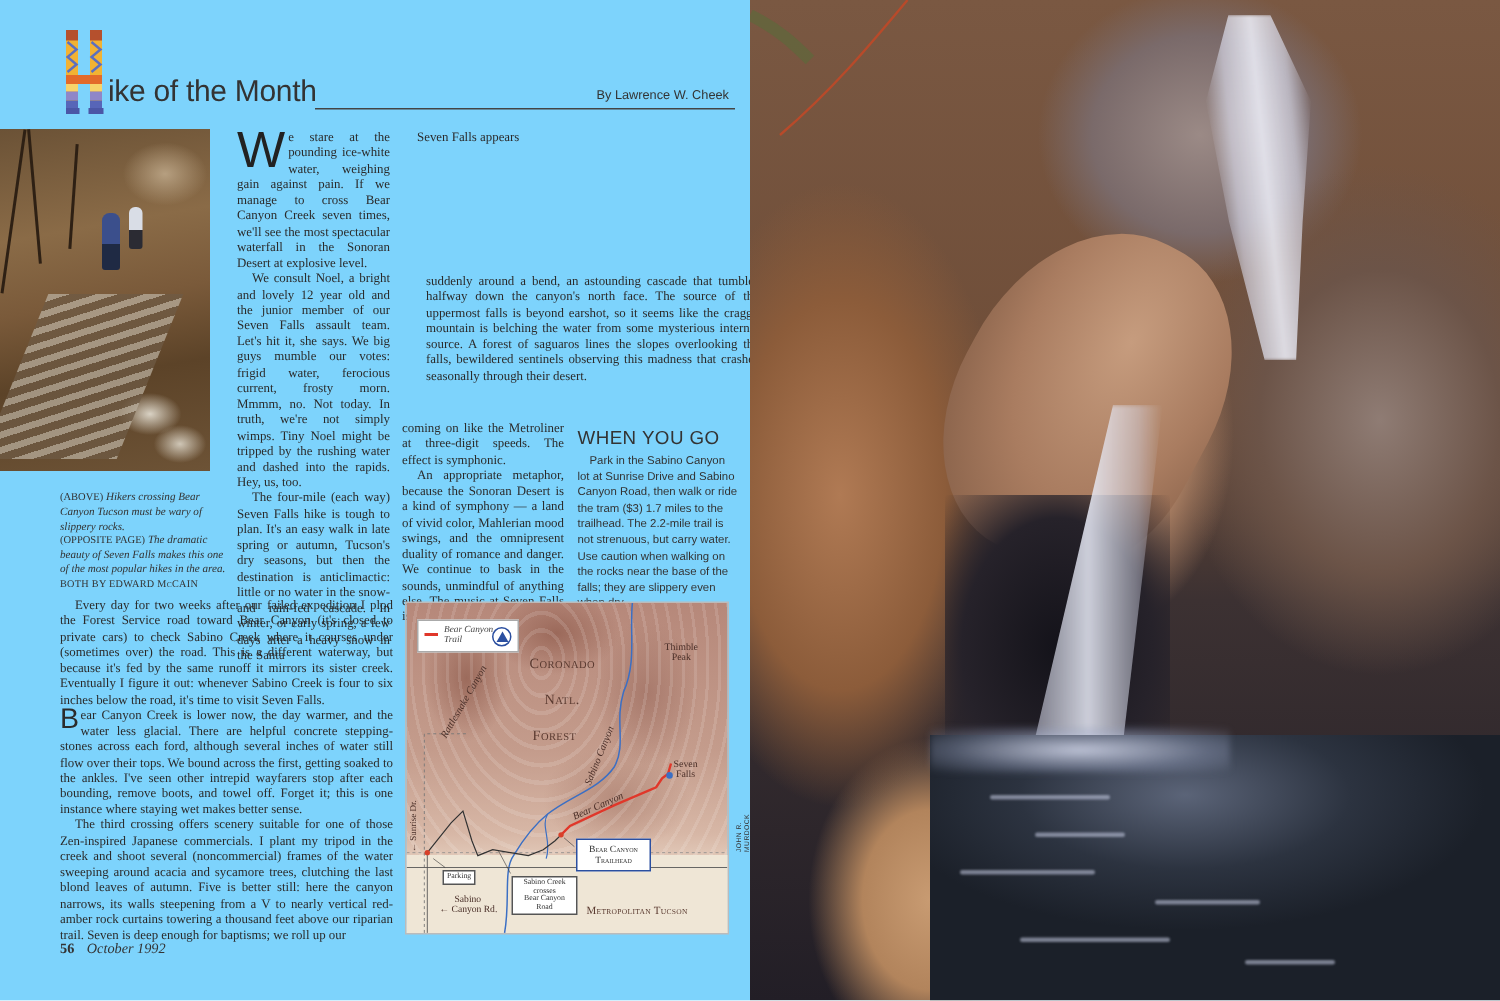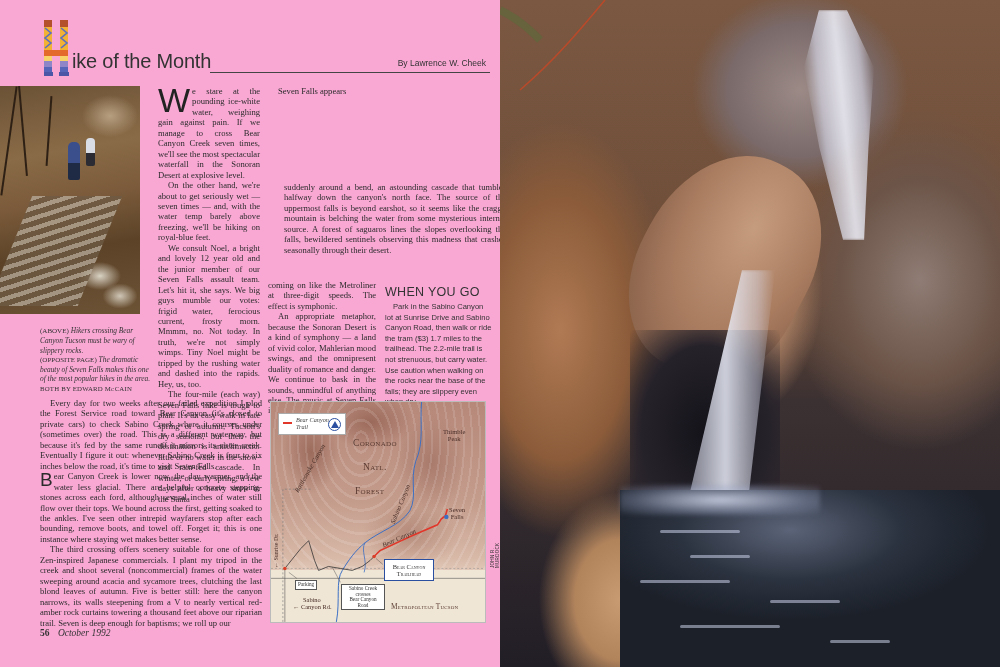--- a/index.html
+++ b/index.html
@@ -1,19 +1,19 @@
 <!DOCTYPE html>
 <html><head>
 <meta charset="utf-8">
 <style>
   * { box-sizing: border-box; margin: 0; padding: 0; }
   html, body { width: 1000px; height: 667px; overflow: hidden; background: #fff; }
   body { position: relative; font-family: "Liberation Serif", "DejaVu Serif", serif; color: #222; }
 
-  .left-page { position: absolute; left: 0; top: 0; width: 500px; height: 667px; background: #f9a8d4; }
+  .left-page { position: absolute; left: 0; top: 0; width: 500px; height: 667px; background: #7dd3fc; }
   .right-page { position: absolute; left: 500px; top: 0; width: 500px; height: 667px; overflow: hidden; }
 
   
   .header { position: absolute; left: 44px; top: 20px; width: 446px; height: 58px; }
   .dropcap-h { position: absolute; left: 0; top: 0; width: 26px; height: 56px; }
   .header-title { position: absolute; left: 28px; top: 30px; font-family: "Liberation Sans", "DejaVu Sans", sans-serif; font-size: 20px; font-weight: 300; color: #333; letter-spacing: -0.2px; }
   .header-rule { position: absolute; left: 166px; top: 52px; width: 280px; height: 1px; background: #444; }
   .byline { position: absolute; right: 4px; top: 38px; font-family: "Liberation Sans", "DejaVu Sans", sans-serif; font-size: 8.5px; color: #333; }
 
   
@@ -144,21 +144,20 @@
   <div class="caption">
     <span class="lbl">(ABOVE)</span>
     <span class="it">Hikers crossing Bear Canyon Tucson must be wary of slippery rocks.</span><br>
     <span class="lbl">(OPPOSITE PAGE)</span>
     <span class="it">The dramatic beauty of Seven Falls makes this one of the most popular hikes in the area.</span><br>
     <span class="credit">BOTH BY EDWARD McCAIN</span>
   </div>
 
   <div class="col col-a">
     <p class="first"><span class="dropcap-w">W</span><span>e stare at the pounding ice-white water, weighing gain against pain. If we manage to cross Bear Canyon Creek seven times, we'll see the most spectacular waterfall in the Sonoran Desert at explosive level.</span></p>
-    <p>On the other hand, we're about to get seriously wet — seven times — and, with the water temp barely above freezing, we'll be hiking on royal-blue feet.</p>
     <p>We consult Noel, a bright and lovely 12 year old and the junior member of our Seven Falls assault team. Let's hit it, she says. We big guys mumble our votes: frigid water, ferocious current, frosty morn. Mmmm, no. Not today. In truth, we're not simply wimps. Tiny Noel might be tripped by the rushing water and dashed into the rapids. Hey, us, too.</p>
     <p>The four-mile (each way) Seven Falls hike is tough to plan. It's an easy walk in late spring or autumn, Tucson's dry seasons, but then the destination is anticlimactic: little or no water in the snow- and rain-fed cascade. In winter, or early spring, a few days after a heavy snow in the Santa</p>
   </div>
 
   <div class="col col-b">
     <p>Seven Falls appears</p>
   </div>
 
 
   <div class="col col-c">

